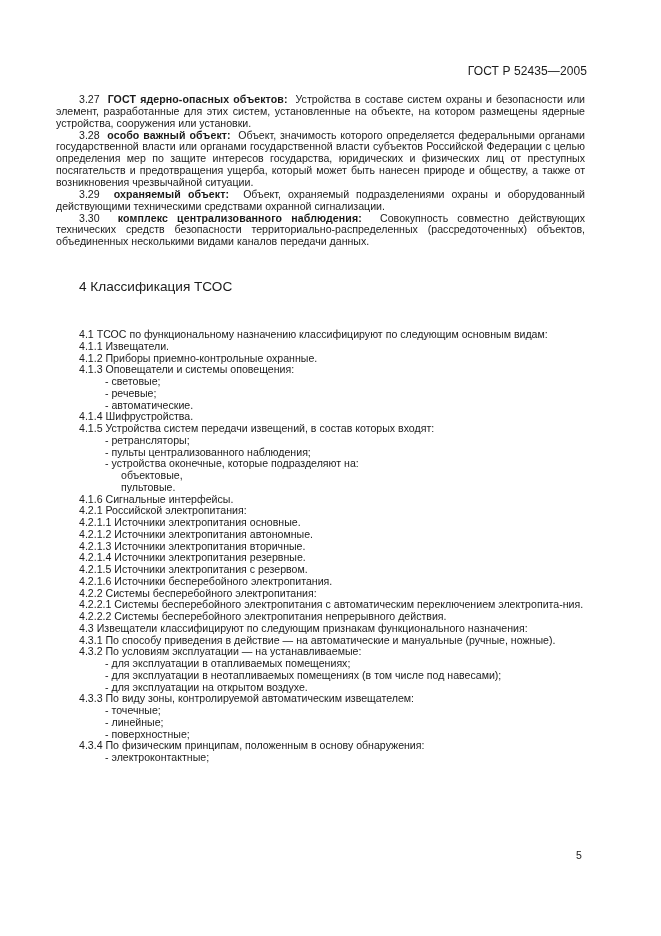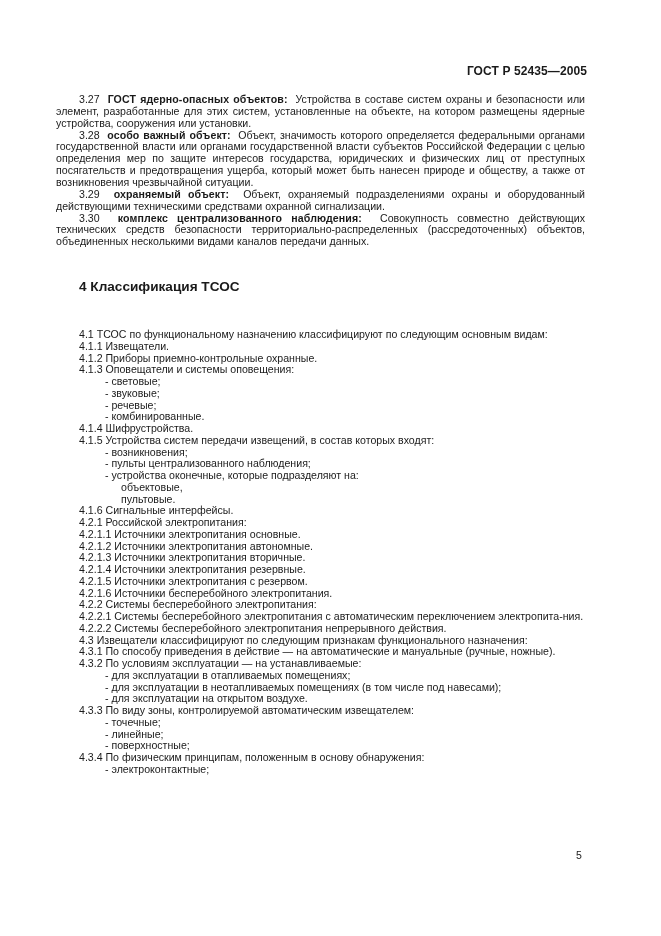--- a/index.html
+++ b/index.html
@@ -1,27 +1,27 @@
 <!DOCTYPE html>
 <html><head>
 <meta charset="utf-8">
 <style>
   html, body { margin: 0; padding: 0; }
   body {
     width: 661px; height: 936px; background: #ffffff; position: relative; overflow: hidden;
     font-family: "Liberation Sans", sans-serif; color: #1a1a1a; font-size: 10.6px;
   }
   .page-header {
-    position: absolute; top: 64px; right: 74px; font-weight: bold; font-size: 12px; letter-spacing: 0.1px;
+    position: absolute; top: 64px; right: 74px; font-weight: normal; font-size: 12px; letter-spacing: 0.1px;
   }
   .defs { position: absolute; left: 56px; top: 94px; width: 529px; line-height: 11.8px; }
   .defs p { margin: 0 0 0.2px 0; text-align: justify; text-indent: 23px; }
   .defs b { font-weight: bold; letter-spacing: 0.1px; }
   .sec-title {
-    position: absolute; left: 79px; top: 279px; font-weight: bold; font-size: 13.6px;
+    position: absolute; left: 79px; top: 279px; font-weight: normal; font-size: 13.6px;
   }
   .cls { position: absolute; left: 56px; top: 312px; width: 529px; line-height: 11.75px; margin-top: 17px; }
   .cls .ln { white-space: nowrap; }
   .cls .l0 { padding-left: 23px; }
   .cls .l1 { padding-left: 49px; }
   .cls .l2 { padding-left: 65px; }
   .cls .wrap { padding-left: 0; text-indent: 23px; white-space: normal; text-align: justify; }
   .page-num { position: absolute; left: 576px; top: 849px; font-size: 10.5px; }
 </style>
 </head>
@@ -37,26 +37,25 @@
 </div>
 
 <div class="sec-title">4  Классификация ТСОС</div>
 
 <div class="cls" id="cls-list">
     <div class="ln l0">4.1  ТСОС по функциональному назначению классифицируют по следующим основным видам:</div>
     <div class="ln l0">4.1.1  Извещатели.</div>
     <div class="ln l0">4.1.2  Приборы приемно-контрольные охранные.</div>
     <div class="ln l0">4.1.3  Оповещатели и системы оповещения:</div>
     <div class="ln l1">- световые;</div>
-    <div class="ln l1">- звуковые;</div>
     <div class="ln l1">- речевые;</div>
-    <div class="ln l1">- комбинированные.</div>
+    <div class="ln l1">- автоматические.</div>
     <div class="ln l0">4.1.4  Шифрустройства.</div>
     <div class="ln l0">4.1.5  Устройства систем передачи извещений, в состав которых входят:</div>
-    <div class="ln l1">- возникновения;</div>
+    <div class="ln l1">- ретрансляторы;</div>
     <div class="ln l1">- пульты централизованного наблюдения;</div>
     <div class="ln l1">- устройства оконечные, которые подразделяют на:</div>
     <div class="ln l2">объектовые,</div>
     <div class="ln l2">пультовые.</div>
     <div class="ln l0">4.1.6  Сигнальные интерфейсы.</div>
     <div class="ln l0">4.2.1  Российской электропитания:</div>
     <div class="ln l0">4.2.1.1  Источники электропитания основные.</div>
     <div class="ln l0">4.2.1.2  Источники электропитания автономные.</div>
     <div class="ln l0">4.2.1.3  Источники электропитания вторичные.</div>
     <div class="ln l0">4.2.1.4  Источники электропитания резервные.</div>

